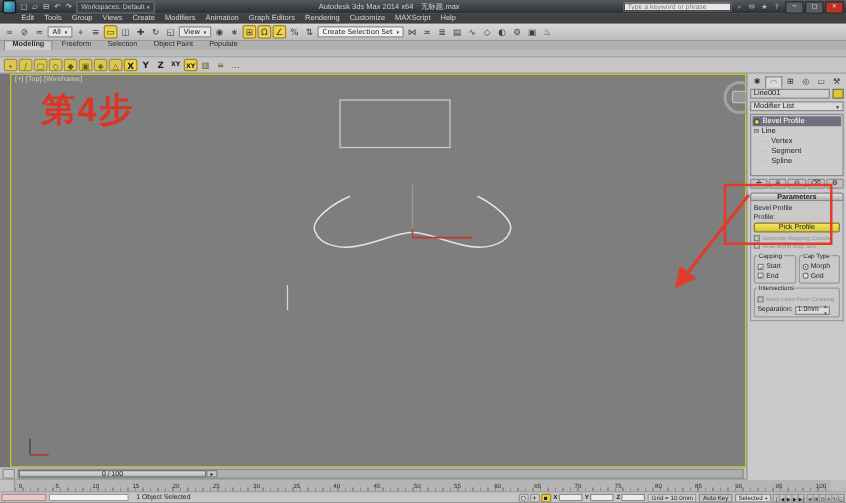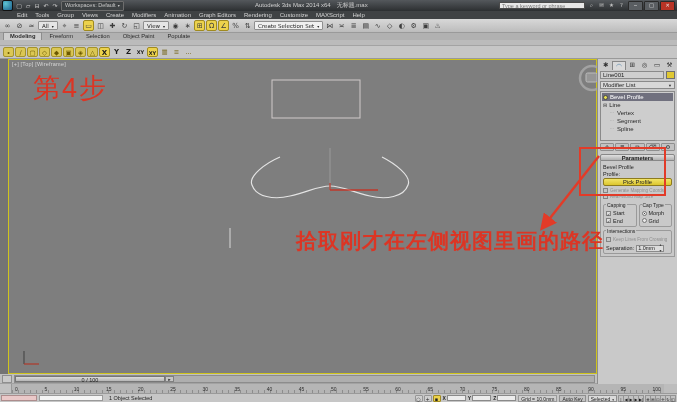--- a/index.html
+++ b/index.html
@@ -153,21 +153,21 @@
            white-space:nowrap;box-sizing:border-box;}
   .seldd{font-size:5px;height:7px;line-height:6px;padding:0 2px;background:#dadada;border:1px solid #8f8f8f;
          white-space:nowrap;box-sizing:border-box;}
   .seldd::after{content:"▾";font-size:3.5px;margin-left:2px;}
   .pbicons,.navicons{display:flex;gap:0;}
   .pbicons span,.navicons span{width:6px;height:7px;font-size:4px;line-height:7px;text-align:center;color:#1d1d1d;
             background:#c2c2c2;border:1px solid #949494;box-sizing:border-box;margin-left:-1px;}
 
   
   .annot{z-index:50;}
-  .step{left:33px;top:70px;font-size:27px;font-weight:normal;color:#dc3524;letter-spacing:2px;white-space:nowrap;}
+  .step{left:33px;top:70px;font-size:27px;font-weight:bold;color:#dc3524;letter-spacing:2px;white-space:nowrap;}
   .note{left:296px;top:227px;font-size:21px;font-weight:bold;color:#dc3524;letter-spacing:1px;white-space:nowrap;}
   .redrect{left:579px;top:147px;width:87px;height:49px;border:2px solid #e23b28;box-sizing:border-box;}
 </style>
 </head>
 <body>
 
 <div class="screen">
 
   <div class="abs titlebar">
     <div class="logo"></div>
@@ -466,21 +466,20 @@
         <span>⊕</span>
         <span>⊞</span>
         <span>⊡</span>
         <span>✛</span>
         <span>↻</span>
         <span>◱</span>
       </div>
   </div>
 
   <div class="abs annot step">第4步</div>
-  <div class="abs annot note">拾取刚才在左侧视图里画的路径</div>
   <div class="abs annot redrect"></div>
   <svg class="abs annot" width="677" height="402" viewBox="0 0 677 402" style="left:0;top:0;pointer-events:none;">
     <defs>
       <marker id="ah" markerWidth="7" markerHeight="7" refX="5" refY="3.5" orient="auto">
         <path d="M0,0 L7,3.5 L0,7 z" fill="#e23b28"></path>
       </marker>
     </defs>
     <line x1="599" y1="156" x2="543" y2="227" stroke="#e23b28" stroke-width="2.4" marker-end="url(#ah)"></line>
   </svg>
 

